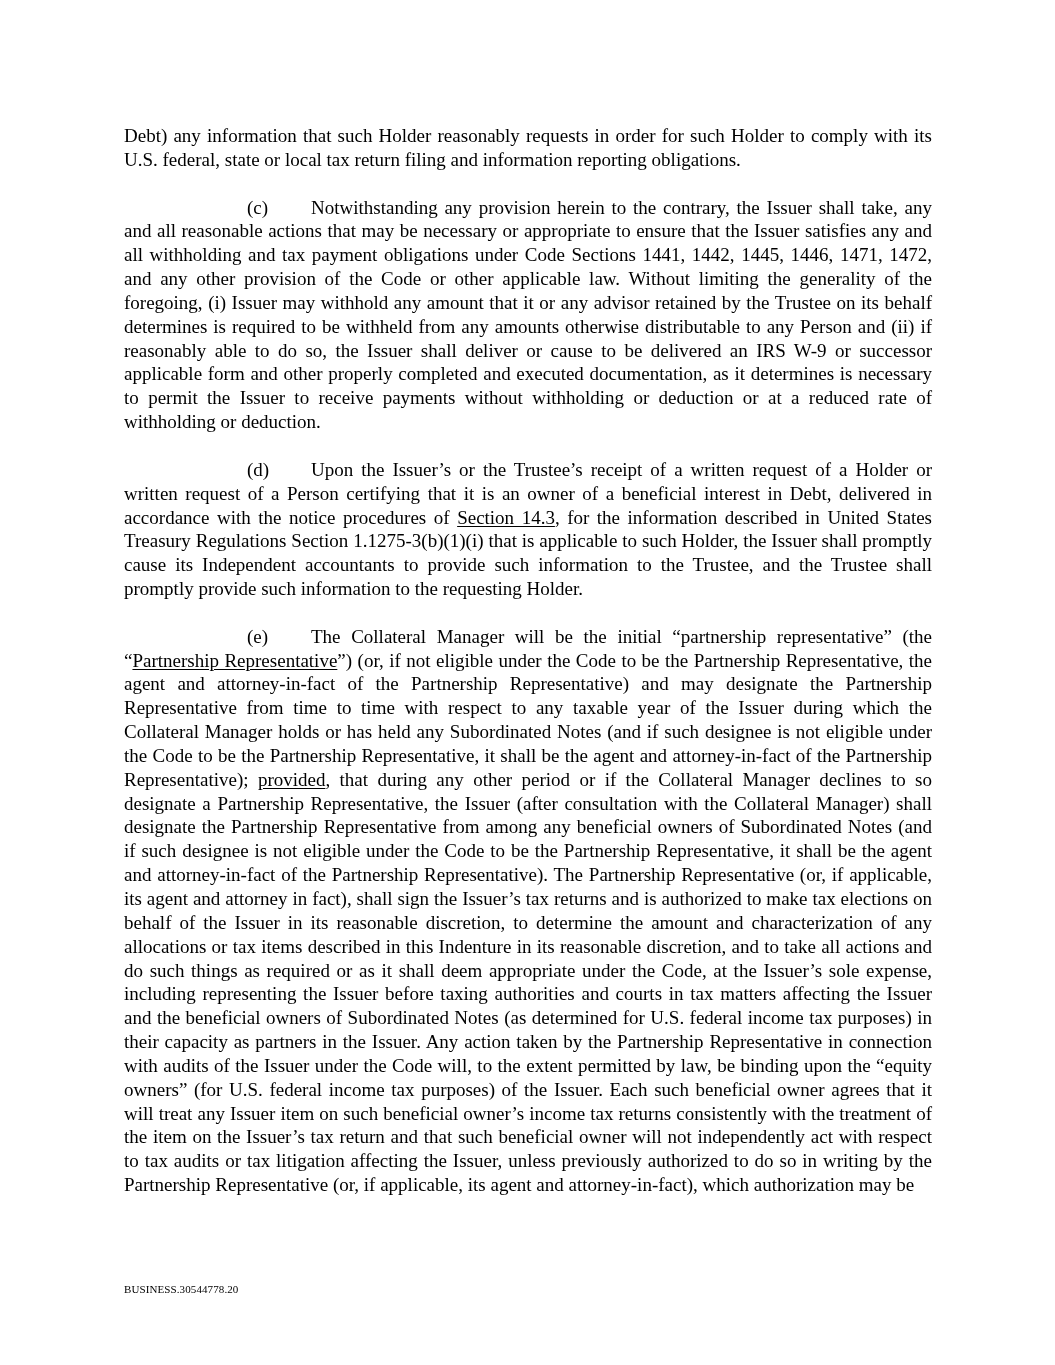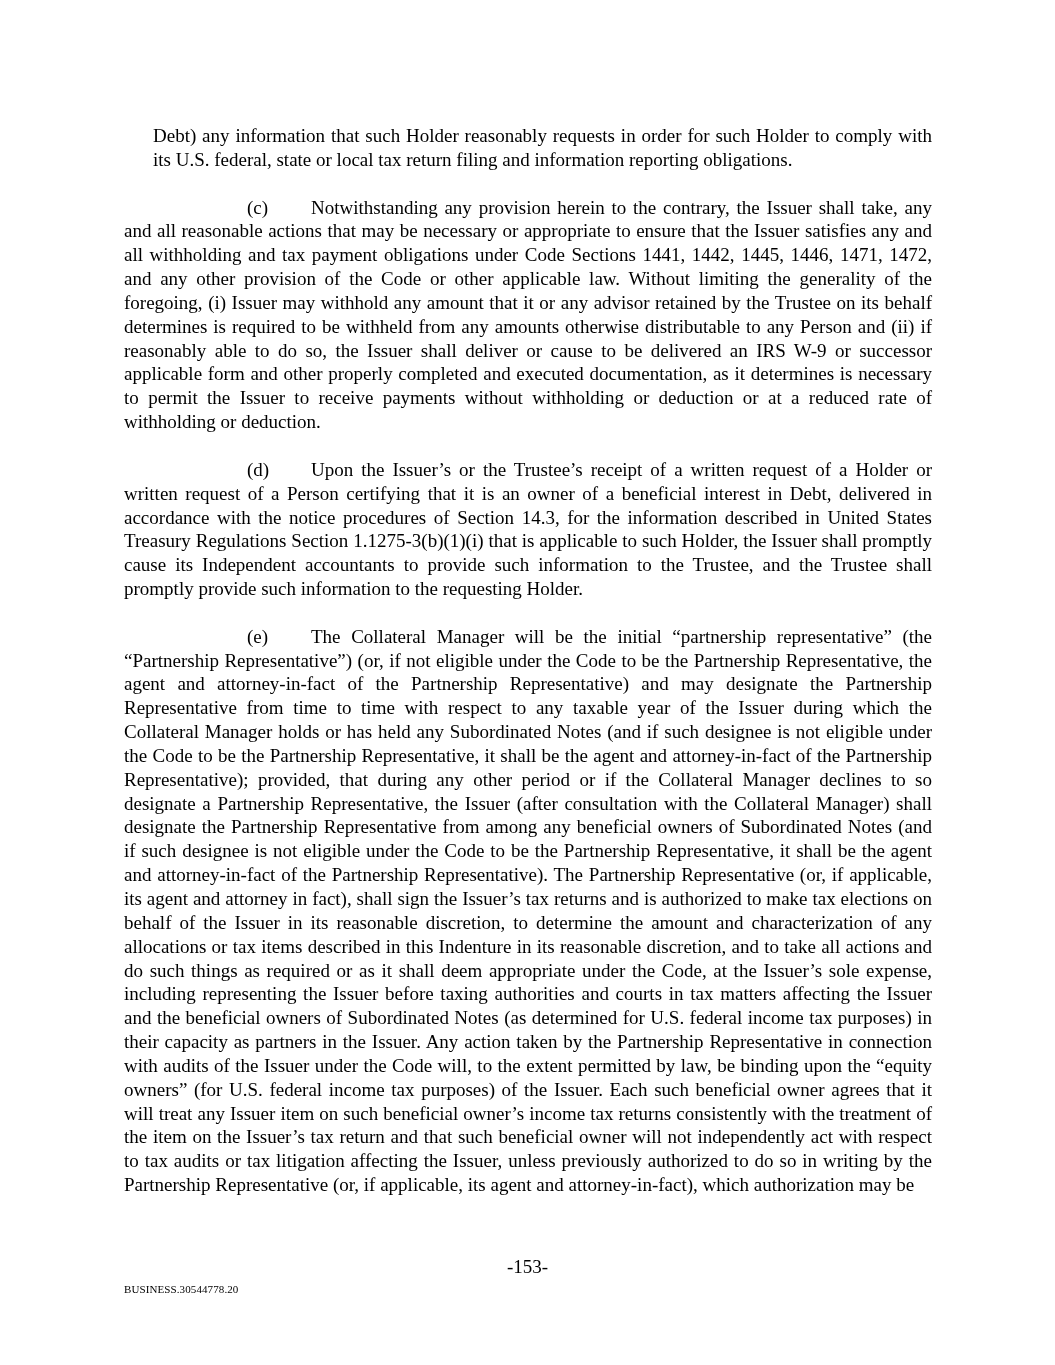--- a/index.html
+++ b/index.html
@@ -8,23 +8,23 @@
     position: absolute; left: 0; top: 0; width: 1055px; height: 1365px;
     background: #ffffff; color: #000000;
     font-family: "Liberation Serif", "DejaVu Serif", serif;
   }
   .body-text {
     position: absolute; left: 124px; top: 124px; width: 808px;
     font-size: 19px; line-height: 23.85px;
     text-align: justify;
   }
   .para { margin: 0 0 23.85px 0; }
-  .para.first { margin-top: 0; margin-left: 29px; }
+  .para.first { margin-top: 0; }
   .lead { display: inline-block; width: 64px; margin-left: 123px; }
-  .u { text-underline-offset: 2px; }
+  .u { text-decoration: underline; text-underline-offset: 2px; }
   .page-number {
     position: absolute; left: 0; width: 1055px; top: 1256px;
     text-align: center; font-size: 19px;
   }
   .doc-id {
     position: absolute; left: 124px; top: 1283px;
     font-size: 11px; letter-spacing: 0.1px;
   }
 </style>
 </head>
@@ -36,15 +36,14 @@
     <p class="para first">Debt) any information that such Holder reasonably requests in order for such Holder to comply with its U.S. federal, state or local tax return filing and information reporting obligations.</p>
 
     <p class="para"><span class="lead">(c)</span><span>Notwithstanding any provision herein to the contrary, the Issuer shall take, any and all reasonable actions that may be necessary or appropriate to ensure that the Issuer satisfies any and all withholding and tax payment obligations under Code Sections 1441, 1442, 1445, 1446, 1471, 1472, and any other provision of the Code or other applicable law.  Without limiting the generality of the foregoing, (i) Issuer may withhold any amount that it or any advisor retained by the Trustee on its behalf determines is required to be withheld from any amounts otherwise distributable to any Person and (ii) if reasonably able to do so, the Issuer shall deliver or cause to be delivered an IRS W-9 or successor applicable form and other properly completed and executed documentation, as it determines is necessary to permit the Issuer to receive payments without withholding or deduction or at a reduced rate of withholding or deduction.</span></p>
 
     <p class="para"><span class="lead">(d)</span><span>Upon the Issuer’s or the Trustee’s receipt of a written request of a Holder or written request of a Person certifying that it is an owner of a beneficial interest in Debt, delivered in accordance with the notice procedures of </span><span class="u">Section 14.3</span><span>, for the information described in United States Treasury Regulations Section 1.1275-3(b)(1)(i) that is applicable to such Holder, the Issuer shall promptly cause its Independent accountants to provide such information to the Trustee, and the Trustee shall promptly provide such information to the requesting Holder.</span></p>
 
     <p class="para"><span class="lead">(e)</span><span>The Collateral Manager will be the initial “partnership representative” (the “</span><span class="u">Partnership Representative</span><span>”) (or, if not eligible under the Code to be the Partnership Representative, the agent and attorney-in-fact of the Partnership Representative) and may designate the Partnership Representative from time to time with respect to any taxable year of the Issuer during which the Collateral Manager holds or has held any Subordinated Notes (and if such designee is not eligible under the Code to be the Partnership Representative, it shall be the agent and attorney-in-fact of the Partnership Representative); </span><span class="u">provided</span><span>, that during any other period or if the Collateral Manager declines to so designate a Partnership Representative, the Issuer (after consultation with the Collateral Manager) shall designate the Partnership Representative from among any beneficial owners of Subordinated Notes (and if such designee is not eligible under the Code to be the Partnership Representative, it shall be the agent and attorney-in-fact of the Partnership Representative). The Partnership Representative (or, if applicable, its agent and attorney in fact), shall sign the Issuer’s tax returns and is authorized to make tax elections on behalf of the Issuer in its reasonable discretion, to determine the amount and characterization of any allocations or tax items described in this Indenture in its reasonable discretion, and to take all actions and do such things as required or as it shall deem appropriate under the Code, at the Issuer’s sole expense, including representing the Issuer before taxing authorities and courts in tax matters affecting the Issuer and the beneficial owners of Subordinated Notes (as determined for U.S. federal income tax purposes) in their capacity as partners in the Issuer. Any action taken by the Partnership Representative in connection with audits of the Issuer under the Code will, to the extent permitted by law, be binding upon the “equity owners” (for U.S. federal income tax purposes) of the Issuer. Each such beneficial owner agrees that it will treat any Issuer item on such beneficial owner’s income tax returns consistently with the treatment of the item on the Issuer’s tax return and that such beneficial owner will not independently act with respect to tax audits or tax litigation affecting the Issuer, unless previously authorized to do so in writing by the Partnership Representative (or, if applicable, its agent and attorney-in-fact), which authorization may be</span></p>
 
   </div>
 
-  <div class="page-number">-153-</div>
   <div class="doc-id">BUSINESS.30544778.20</div>
 </div>
 
 </body></html>

